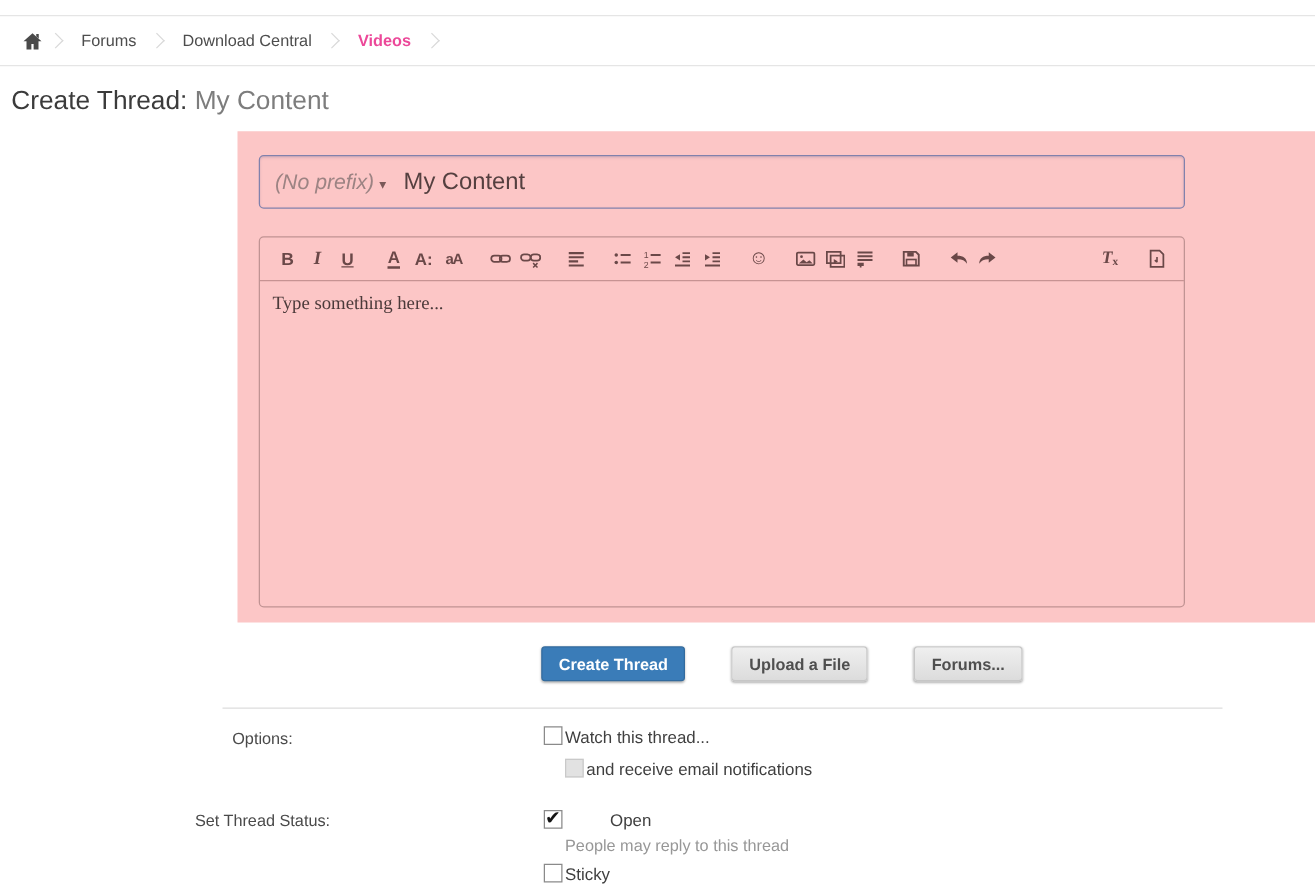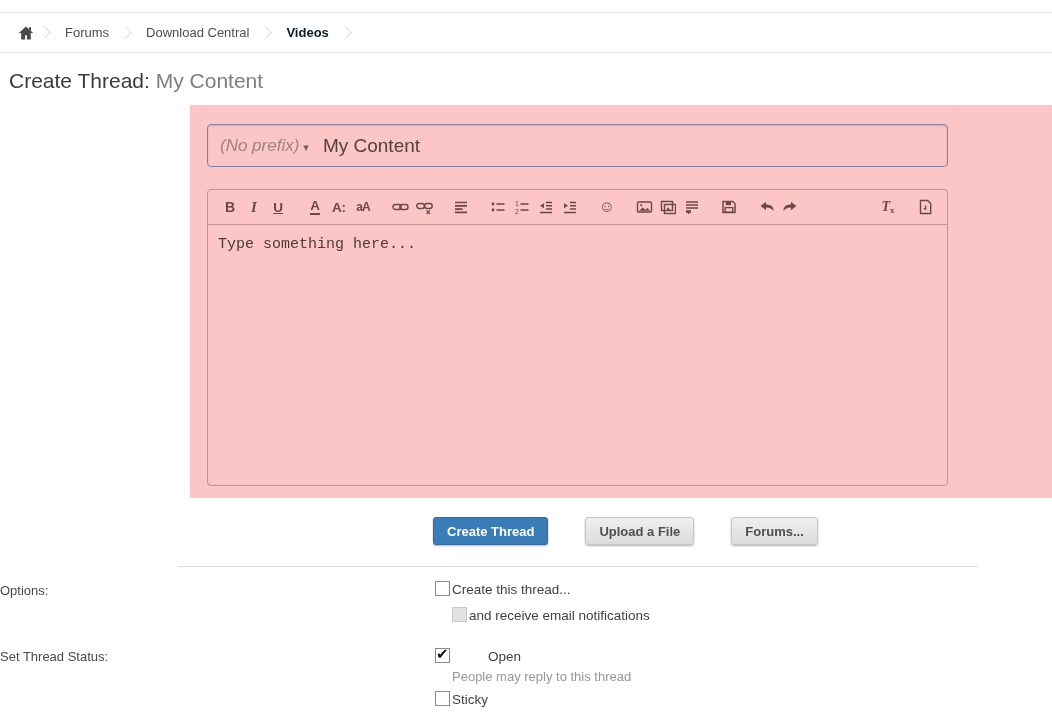--- a/index.html
+++ b/index.html
@@ -6,21 +6,21 @@
   html,body { background:#fff; }
   body { font-family:"Liberation Sans","DejaVu Sans",sans-serif; color:#404040; }
   .page { position:relative; width:1052px; height:713px; overflow:hidden; background:#fff; }
 
   
   .crumb-bar { position:absolute; left:0; top:12px; width:1052px; height:41px;
     border-top:1px solid #e5e5e5; border-bottom:1px solid #e5e5e5;
     display:flex; align-items:center; padding-left:18px; }
   .crumb { display:flex; align-items:center; font-size:13px; color:#4d4d4d; cursor:pointer; }
   .crumb-label { padding:0 6px; }
-  .crumb.active .crumb-label { color:#0f172a; font-weight:bold; }
+  .crumb.active .crumb-label { color:#ec4899; font-weight:bold; }
   .crumb-sep { width:9px; height:9px; border-top:1px solid #d9d9d9; border-right:1px solid #d9d9d9;
     transform:rotate(45deg); margin:0 10px 0 6px; flex:none; }
   .home-icon { display:flex; align-items:center; color:#4a4a4a; }
 
   
   .page-title { position:absolute; left:9px; top:69px; font-size:21px; color:#3b3b3b; }
   .page-title .thread-name { color:#7d7d7d; }
 
   
   .pink-panel { position:absolute; left:190px; top:105px; width:904px; height:393px;
@@ -46,34 +46,34 @@
   .glyph-u { text-decoration:underline; font-size:13.5px; font-weight:bold; }
   .glyph-a { font-weight:bold; font-size:13.5px; border-bottom:2px solid #6a4848; line-height:1.05; }
   .glyph-sz { font-weight:bold; font-size:13.5px; }
   .glyph-ff { font-size:12px; font-weight:bold; letter-spacing:-1px; }
   .glyph-smile { font-size:16px; }
   .glyph-tx { font-family:"Liberation Serif",serif; font-style:italic; font-weight:bold; font-size:14px; }
   .glyph-tx small { font-size:9px; font-style:normal; vertical-align:-2px; }
   .gap { margin-left:13px; }
   .push { margin-left:auto;justify-content:center; }
   .editor-body { height:261px; padding:9px 10px; cursor:text; }
-  .placeholder { font-family:Liberation Mono, monospace; font-size:15px; color:#4b3a3a; }
+  .placeholder { font-family:Liberation Serif, serif; font-size:15px; color:#4b3a3a; }
 
   
   .btn-row { position:absolute; left:433px; top:517px; display:flex; gap:8px; }
   .btn { height:28px; padding:0 13px; font-size:13px; font-weight:bold; border-radius:3px;
     display:flex; align-items:center; cursor:pointer;
     box-shadow:0 1px 2px rgba(0,0,0,.3); }
   .btn-primary { background:#3a7cb8; border:1px solid #336b9e; color:#ffffff; }
   .btn-default { background:linear-gradient(#efefef,#dcdcdc); border:1px solid #c6c6c6; color:#4f4f4f;margin-left:29px; }
 
   .divider { position:absolute; left:178px; top:566px; width:800px; height:1px; background:#ddd; }
 
   
-  .row-label { position:absolute; left:0; width:420px; text-align:left; font-size:13px; color:#4a4a4a; }
+  .row-label { position:absolute; left:0; width:420px; text-align:center; font-size:13px; color:#4a4a4a; }
   .cb-row { position:absolute; display:flex; align-items:flex-start; cursor:pointer; }
   .cb { width:15px; height:15px; border:1px solid #8a8a8a; background:#fff; flex:none; position:relative; }
   .cb[data-disabled="true"] { background:#e2e2e2; border-color:#c9c9c9; }
   .cb[data-checked="true"]::after { content:"✔"; position:absolute; left:0px; top:-4px;
     font-size:15px; font-weight:bold; color:#141414; }
   .cb-label { font-size:13.5px; color:#3f3f3f; margin-left:2px; line-height:17px; }
   .hint { position:absolute; font-size:13px; color:#979797; }
 </style>
 </head>
 <body>
@@ -253,21 +253,21 @@
     <div class="btn btn-default">Upload a File</div>
     <div class="btn btn-default">Forums...</div>
   </div>
 
   <div class="divider"></div>
 
   <div class="row-label" style="top:583px;">Options:</div>
 
   <div class="cb-row" style="left:435px; top:581px;">
     <span class="cb" data-checked="false"></span>
-    <span class="cb-label">Create this thread...</span>
+    <span class="cb-label">Watch this thread...</span>
   </div>
 
   <div class="cb-row" style="left:452px; top:607px;">
     <span class="cb" data-disabled="true"></span>
     <span class="cb-label">and receive email notifications</span>
   </div>
 
   <div class="row-label" style="top:649px;">Set Thread Status:</div>
 
   <div class="cb-row" style="left:435px; top:648px;gap:36px;">

